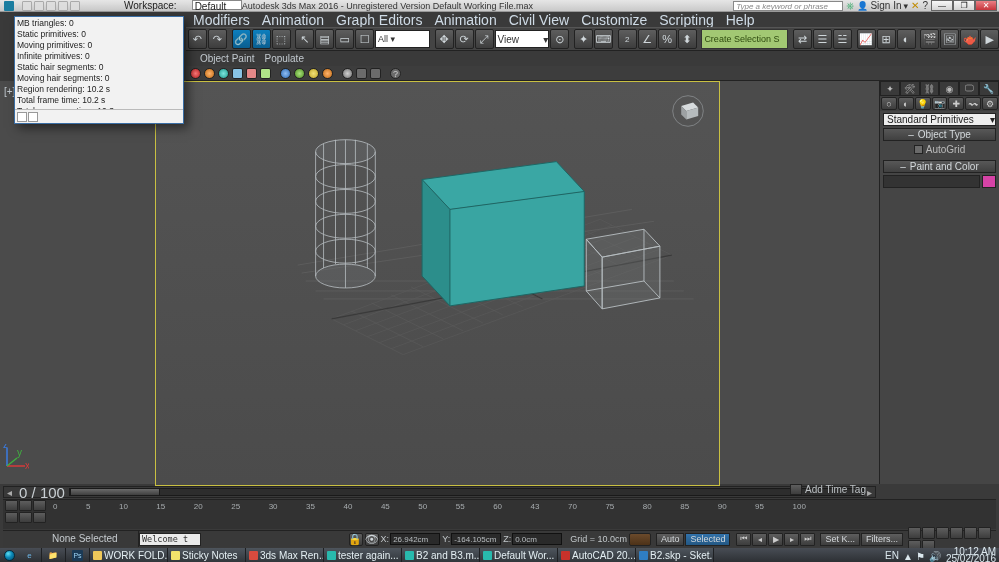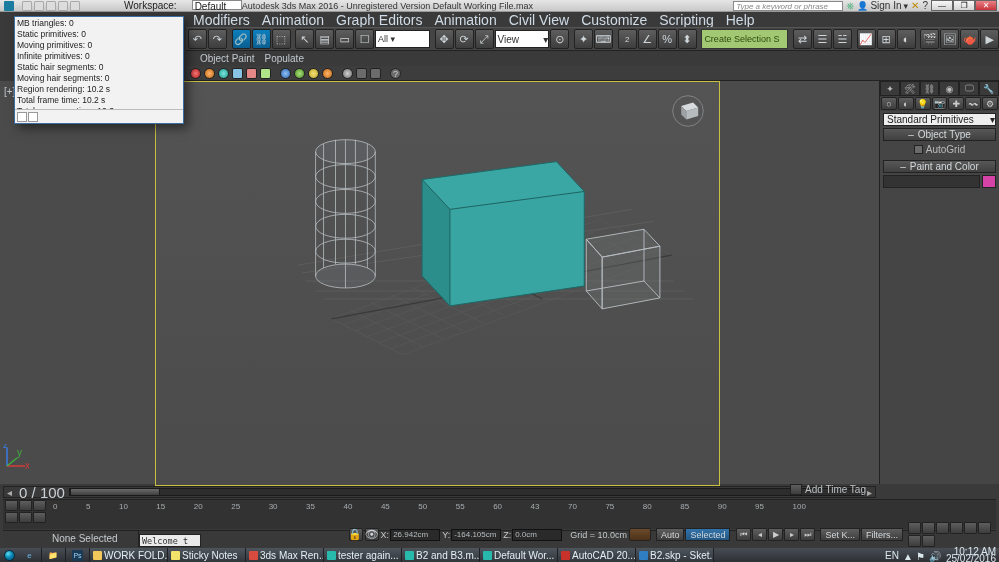--- a/index.html
+++ b/index.html
@@ -102,21 +102,21 @@
 .ts-track { flex:1; height:8px; background:#2d2d2d; position:relative; border:1px solid #1a1a1a;}
 .ts-thumb { position:absolute; left:0; top:-1px; height:8px; width:90px; background:linear-gradient(#6a6a6a,#3f3f3f); border:1px solid #1a1a1a;}
 
 .trackbar { position:absolute; left:3px; right:3px; bottom:33px; height:30px; background:#323232; border-top:1px solid #222; }
 .trackbar-ruler { position:absolute; left:50px; right:190px; top:0; height:12px; display:flex; justify-content:space-between; align-items:center;}
 .trackbar-ruler span { color:#a7acaf; font-size:8px; }
 .tb-left { position:absolute; left:2px; top:0; width:46px; display:flex; flex-wrap:wrap; gap:1px;}
 .tb-left div { width:13px; height:11px; background:linear-gradient(#5e5e5e,#3d3d3d); border:1px solid #222; border-radius:1px;}
 
 
-.statusbar { position:absolute; left:3px; right:3px; bottom:15px; height:17px; background:#393939; display:flex; align-items:flex-end; border-top:1px solid #222;}
+.statusbar { position:absolute; left:3px; right:3px; bottom:15px; height:17px; background:#393939; display:flex; align-items:center; border-top:1px solid #222;}
 .status-l { width:46px; }
 .sel-info { width:90px; color:#c6cbcf; font-size:9px; padding-left:3px; border-right:1px solid #222; height:100%; display:flex; flex-direction:column; justify-content:center; line-height:8px;}
 .status-prompt { width:62px; height:13px; background:#eaeaea; border:1px solid #222; color:#333; font-size:8.5px; padding:0 2px; display:flex; align-items:center; font-family:monospace;}
 .xyz-group { display:flex; gap:2px; margin-left:auto; margin-right:2px; align-items:center;}
 .xyz { display:flex; align-items:center; gap:1px;}
 .xyz label { color:#c3c8cb; font-size:9px;}
 .xyz .spin { width:50px; height:12px; background:#2a2a2a; border:1px solid #111; color:#b7bcbf; font-size:8px; padding-left:2px; display:flex; align-items:center;}
 .gridfld { color:#c3c8cb; font-size:9px; margin-left:6px;}
 .keybtn { width:22px; height:13px; background:linear-gradient(#6b4a2b,#4d3218); border:1px solid #222; border-radius:2px;}
 .play-ctrls { display:flex; gap:1px; margin-left:4px;}

